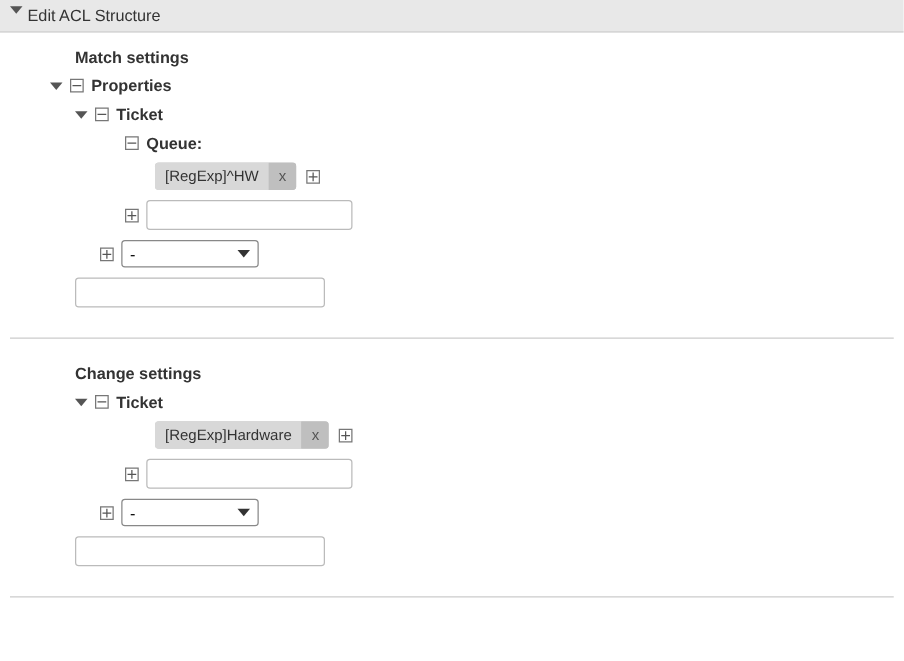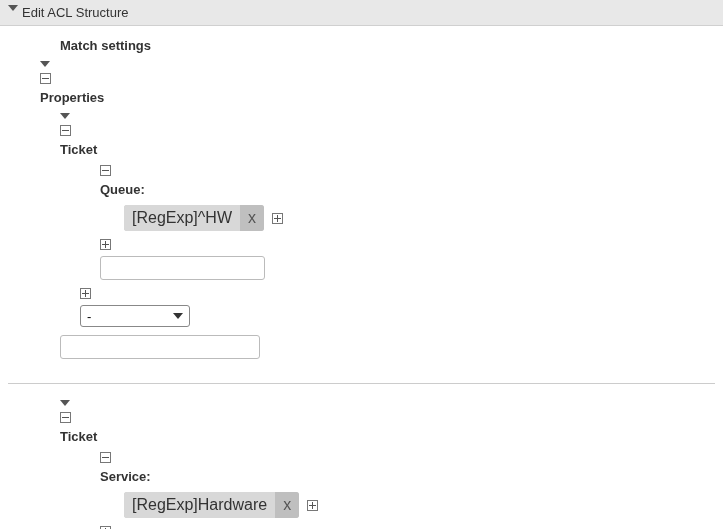--- a/index.html
+++ b/index.html
@@ -23,24 +23,23 @@
   }
   .section-title {
     font-weight: bold;
     font-size: 13px;
     margin-left: 60px;
     margin-bottom: 8px;
     margin-top: 4px;
   }
   .tree-row {
     display: flex;
-    align-items: flex-start;
+    align-items: center;
     gap: 6px;
     margin-bottom: 8px;
-    flex-direction: column;
   }
   .indent-1 { margin-left: 40px; }
   .indent-2 { margin-left: 60px; }
   .indent-3 { margin-left: 100px; }
   .indent-3b { margin-left: 80px; }
   .indent-2b { margin-left: 60px; }
   .caret-down {
     width: 0; height: 0;
     border-left: 5px solid transparent;
     border-right: 5px solid transparent;
@@ -78,21 +77,21 @@
     background: #555;
   }
   .label-bold { font-weight: bold; }
   .label-normal { font-weight: bold; }
   .tag {
     display: inline-flex;
     align-items: center;
     background: #ccc;
     border-radius: 3px;
     overflow: hidden;
-    font-size: 16px;
+    font-size: 12px;
   }
   .tag-text {
     padding: 4px 8px;
     background: #d8d8d8;
     color: #333;
   }
   .tag-close {
     padding: 4px 8px;
     background: #bfbfbf;
     color: #555;
@@ -193,32 +192,29 @@
   </div>
 
   <div class="tree-row indent-2b">
     <input class="text-input input-mid" value="" style="">
   </div>
 </div>
 
 <hr class="divider">
 
 <div class="section">
+  <div class="section-title">Change settings</div>
 
 
   <div class="tree-row indent-2">
     <span class="caret-down"></span>
     <span class="box-icon minus"></span>
     <span class="label-bold">Ticket</span>
   </div>
 
-  <div class="tree-row indent-3">
-    <span class="box-icon minus"></span>
-    <span class="label-normal">Service:</span>
-  </div>
 
   <div class="row-with-tag">
     <span class="tag">
       <span class="tag-text">[RegExp]Hardware</span>
       <span class="tag-close">x</span>
     </span>
     <span class="box-icon plus"></span>
   </div>
 
   <div class="tree-row indent-3">

